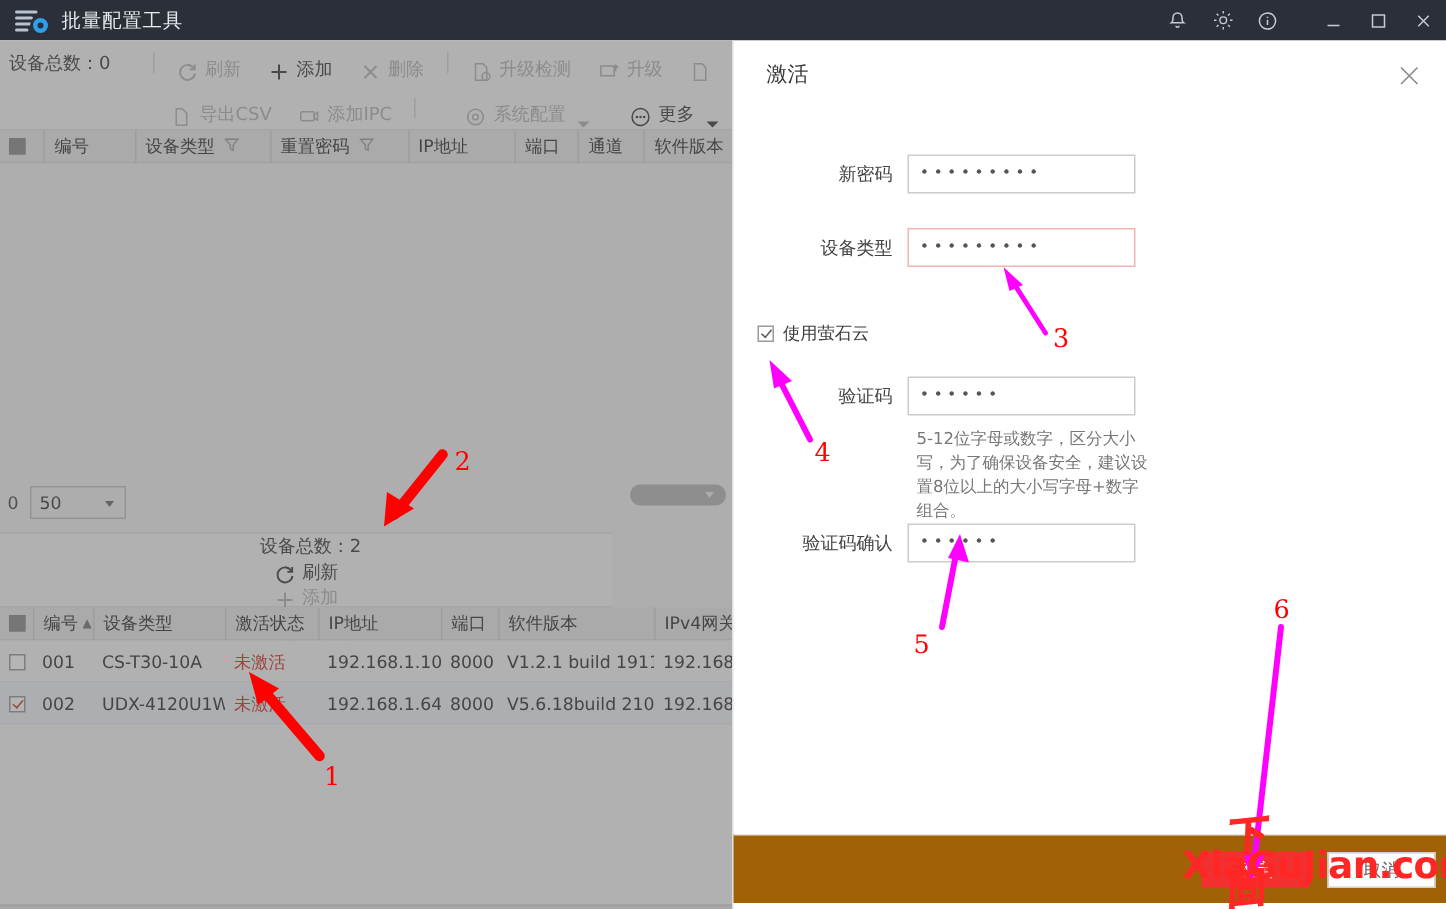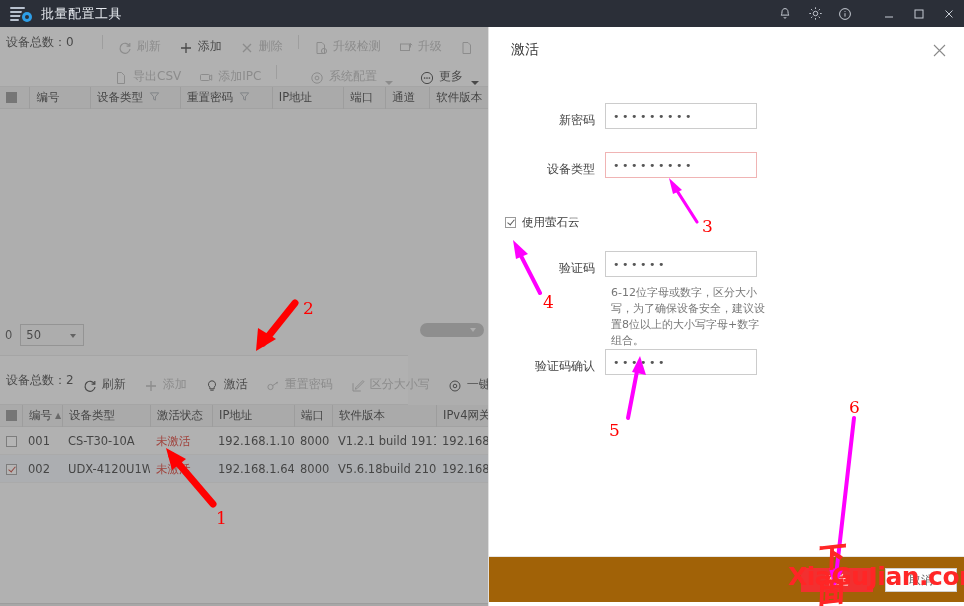--- a/index.html
+++ b/index.html
@@ -145,21 +145,21 @@
   }
   .scroll-pill:after{
     content:""; position:absolute; right:8px; top:5px;
     width:0;height:0;border-left:3px solid transparent;border-right:3px solid transparent;
     border-top:4px solid #f0f0f0;
   }
 
   .toolbar2 {
     position: absolute; left: 0; top: 328px; width: 408px; height: 50px;
     background: #f7f7f7; border-top: 1px solid #e2e2e2; border-bottom: 1px solid #e2e2e2;
-    display: flex; align-items: center;
+    display: flex; align-items: center; flex-direction: column;
   }
 
   .trow {
     position: absolute; left: 0; width: 488px; height: 28px;
     display: flex; font-size: 11.5px; color: #333;
     border-bottom: 1px solid #ececec;
   }
   .trow1 { top: 400px; background: #f7f7f7; }
   .trow2 { top: 428px; background: #eef2f7; }
   .td { height: 28px; display: flex; align-items: center; padding-left: 6px; white-space: nowrap; overflow:hidden; }
@@ -187,21 +187,21 @@
     position: absolute; left: 22px; top: 14px;
     font-size: 14px; color: #3b3b3b;
   }
   .dlg-close {
     position: absolute; right: 14px; top: 12px;
     width: 22px; height: 22px; color: #8a8a8a;
     display: flex; align-items: center; justify-content: center;
   }
 
   .frow {
-    position: absolute; display: flex; align-items: flex-end;
+    position: absolute; display: flex; align-items: center; font-family: Liberation Mono, monospace;
   }
   .flabel {
     width: 110px; text-align: right; font-size: 12px; color: #444;
     padding-right: 10px;
   }
   .finput {
     width: 152px; height: 26px; border: 1px solid #ccc; background: #fff;
     font-size: 11px; color: #555; letter-spacing: 2.5px;
     display: flex; align-items: center; padding-left: 7px;
   }
@@ -611,21 +611,21 @@
     <div class="chkline" style="left:16px; top:188px;">
       <span class="chkbox"></span>
       <span>使用萤石云</span>
     </div>
 
     <div class="frow" style="left:6px; top:224px;">
       <div class="flabel">验证码</div>
       <div class="finput">••••••</div>
     </div>
 
-    <div class="helptext" style="left:122px; top:258px;">6-12位字母或数字，区分大小写，为了确保设备安全，建议设置8位以上的大小写字母+数字组合。</div>
+    <div class="helptext" style="left:122px; top:258px;">5-12位字母或数字，区分大小写，为了确保设备安全，建议设置8位以上的大小写字母+数字组合。</div>
 
     <div class="frow" style="left:6px; top:322px;">
       <div class="flabel">验证码确认</div>
       <div class="finput">••••••</div>
     </div>
 
 
     <div class="dlg-footer">
       <div class="btn btn-ok">确定</div>
       <div class="btn btn-cancel">取消</div>

